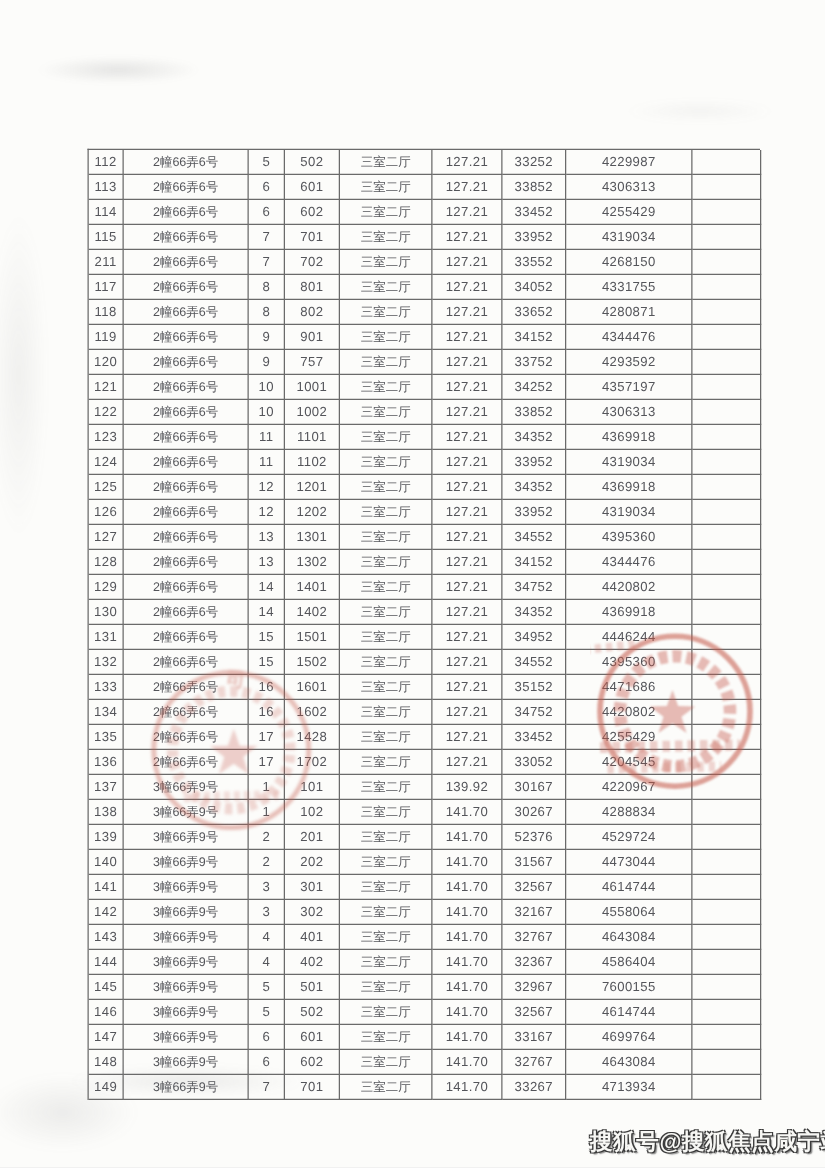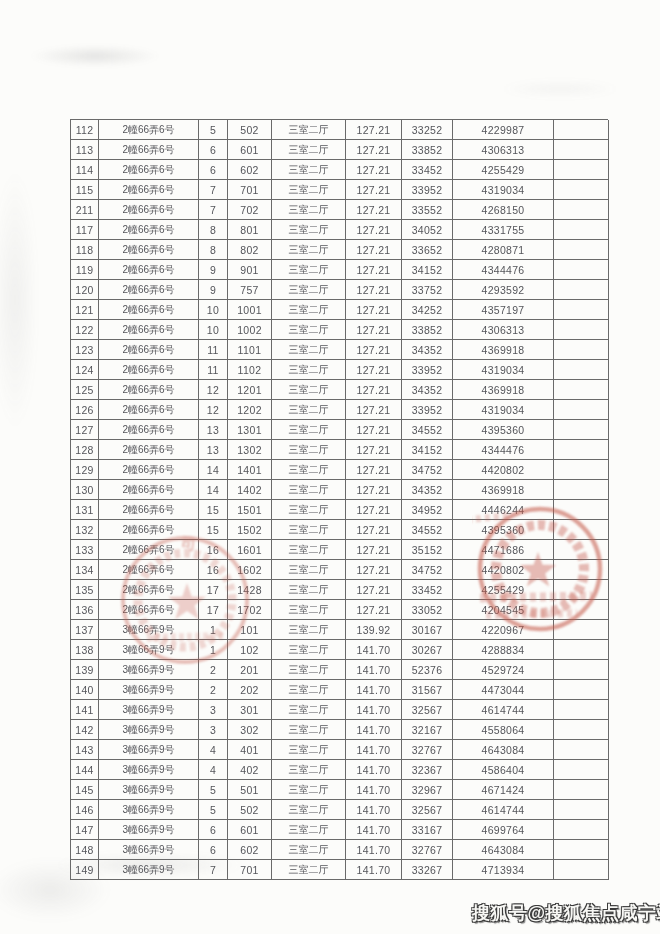--- a/index.html
+++ b/index.html
@@ -114,21 +114,21 @@
       <div class="trow"><div class="tcell c0">135</div><div class="tcell c1">2幢66弄6号</div><div class="tcell c2">17</div><div class="tcell c3">1428</div><div class="tcell c4">三室二厅</div><div class="tcell c5">127.21</div><div class="tcell c6">33452</div><div class="tcell c7">4255429</div><div class="tcell c8"></div></div>
       <div class="trow"><div class="tcell c0">136</div><div class="tcell c1">2幢66弄6号</div><div class="tcell c2">17</div><div class="tcell c3">1702</div><div class="tcell c4">三室二厅</div><div class="tcell c5">127.21</div><div class="tcell c6">33052</div><div class="tcell c7">4204545</div><div class="tcell c8"></div></div>
       <div class="trow"><div class="tcell c0">137</div><div class="tcell c1">3幢66弄9号</div><div class="tcell c2">1</div><div class="tcell c3">101</div><div class="tcell c4">三室二厅</div><div class="tcell c5">139.92</div><div class="tcell c6">30167</div><div class="tcell c7">4220967</div><div class="tcell c8"></div></div>
       <div class="trow"><div class="tcell c0">138</div><div class="tcell c1">3幢66弄9号</div><div class="tcell c2">1</div><div class="tcell c3">102</div><div class="tcell c4">三室二厅</div><div class="tcell c5">141.70</div><div class="tcell c6">30267</div><div class="tcell c7">4288834</div><div class="tcell c8"></div></div>
       <div class="trow"><div class="tcell c0">139</div><div class="tcell c1">3幢66弄9号</div><div class="tcell c2">2</div><div class="tcell c3">201</div><div class="tcell c4">三室二厅</div><div class="tcell c5">141.70</div><div class="tcell c6">52376</div><div class="tcell c7">4529724</div><div class="tcell c8"></div></div>
       <div class="trow"><div class="tcell c0">140</div><div class="tcell c1">3幢66弄9号</div><div class="tcell c2">2</div><div class="tcell c3">202</div><div class="tcell c4">三室二厅</div><div class="tcell c5">141.70</div><div class="tcell c6">31567</div><div class="tcell c7">4473044</div><div class="tcell c8"></div></div>
       <div class="trow"><div class="tcell c0">141</div><div class="tcell c1">3幢66弄9号</div><div class="tcell c2">3</div><div class="tcell c3">301</div><div class="tcell c4">三室二厅</div><div class="tcell c5">141.70</div><div class="tcell c6">32567</div><div class="tcell c7">4614744</div><div class="tcell c8"></div></div>
       <div class="trow"><div class="tcell c0">142</div><div class="tcell c1">3幢66弄9号</div><div class="tcell c2">3</div><div class="tcell c3">302</div><div class="tcell c4">三室二厅</div><div class="tcell c5">141.70</div><div class="tcell c6">32167</div><div class="tcell c7">4558064</div><div class="tcell c8"></div></div>
       <div class="trow"><div class="tcell c0">143</div><div class="tcell c1">3幢66弄9号</div><div class="tcell c2">4</div><div class="tcell c3">401</div><div class="tcell c4">三室二厅</div><div class="tcell c5">141.70</div><div class="tcell c6">32767</div><div class="tcell c7">4643084</div><div class="tcell c8"></div></div>
       <div class="trow"><div class="tcell c0">144</div><div class="tcell c1">3幢66弄9号</div><div class="tcell c2">4</div><div class="tcell c3">402</div><div class="tcell c4">三室二厅</div><div class="tcell c5">141.70</div><div class="tcell c6">32367</div><div class="tcell c7">4586404</div><div class="tcell c8"></div></div>
-      <div class="trow"><div class="tcell c0">145</div><div class="tcell c1">3幢66弄9号</div><div class="tcell c2">5</div><div class="tcell c3">501</div><div class="tcell c4">三室二厅</div><div class="tcell c5">141.70</div><div class="tcell c6">32967</div><div class="tcell c7">4671424</div><div class="tcell c8"></div></div>
+      <div class="trow"><div class="tcell c0">145</div><div class="tcell c1">3幢66弄9号</div><div class="tcell c2">5</div><div class="tcell c3">501</div><div class="tcell c4">三室二厅</div><div class="tcell c5">141.70</div><div class="tcell c6">32967</div><div class="tcell c7">7600155</div><div class="tcell c8"></div></div>
       <div class="trow"><div class="tcell c0">146</div><div class="tcell c1">3幢66弄9号</div><div class="tcell c2">5</div><div class="tcell c3">502</div><div class="tcell c4">三室二厅</div><div class="tcell c5">141.70</div><div class="tcell c6">32567</div><div class="tcell c7">4614744</div><div class="tcell c8"></div></div>
       <div class="trow"><div class="tcell c0">147</div><div class="tcell c1">3幢66弄9号</div><div class="tcell c2">6</div><div class="tcell c3">601</div><div class="tcell c4">三室二厅</div><div class="tcell c5">141.70</div><div class="tcell c6">33167</div><div class="tcell c7">4699764</div><div class="tcell c8"></div></div>
       <div class="trow"><div class="tcell c0">148</div><div class="tcell c1">3幢66弄9号</div><div class="tcell c2">6</div><div class="tcell c3">602</div><div class="tcell c4">三室二厅</div><div class="tcell c5">141.70</div><div class="tcell c6">32767</div><div class="tcell c7">4643084</div><div class="tcell c8"></div></div>
       <div class="trow"><div class="tcell c0">149</div><div class="tcell c1">3幢66弄9号</div><div class="tcell c2">7</div><div class="tcell c3">701</div><div class="tcell c4">三室二厅</div><div class="tcell c5">141.70</div><div class="tcell c6">33267</div><div class="tcell c7">4713934</div><div class="tcell c8"></div></div>
     </div>
 
   <svg class="seal seal-left" width="145" height="150" viewBox="0 0 145 150">
     <defs>
       <filter id="blurL">
           <feGaussianBlur stdDeviation="1.1"></feGaussianBlur>

